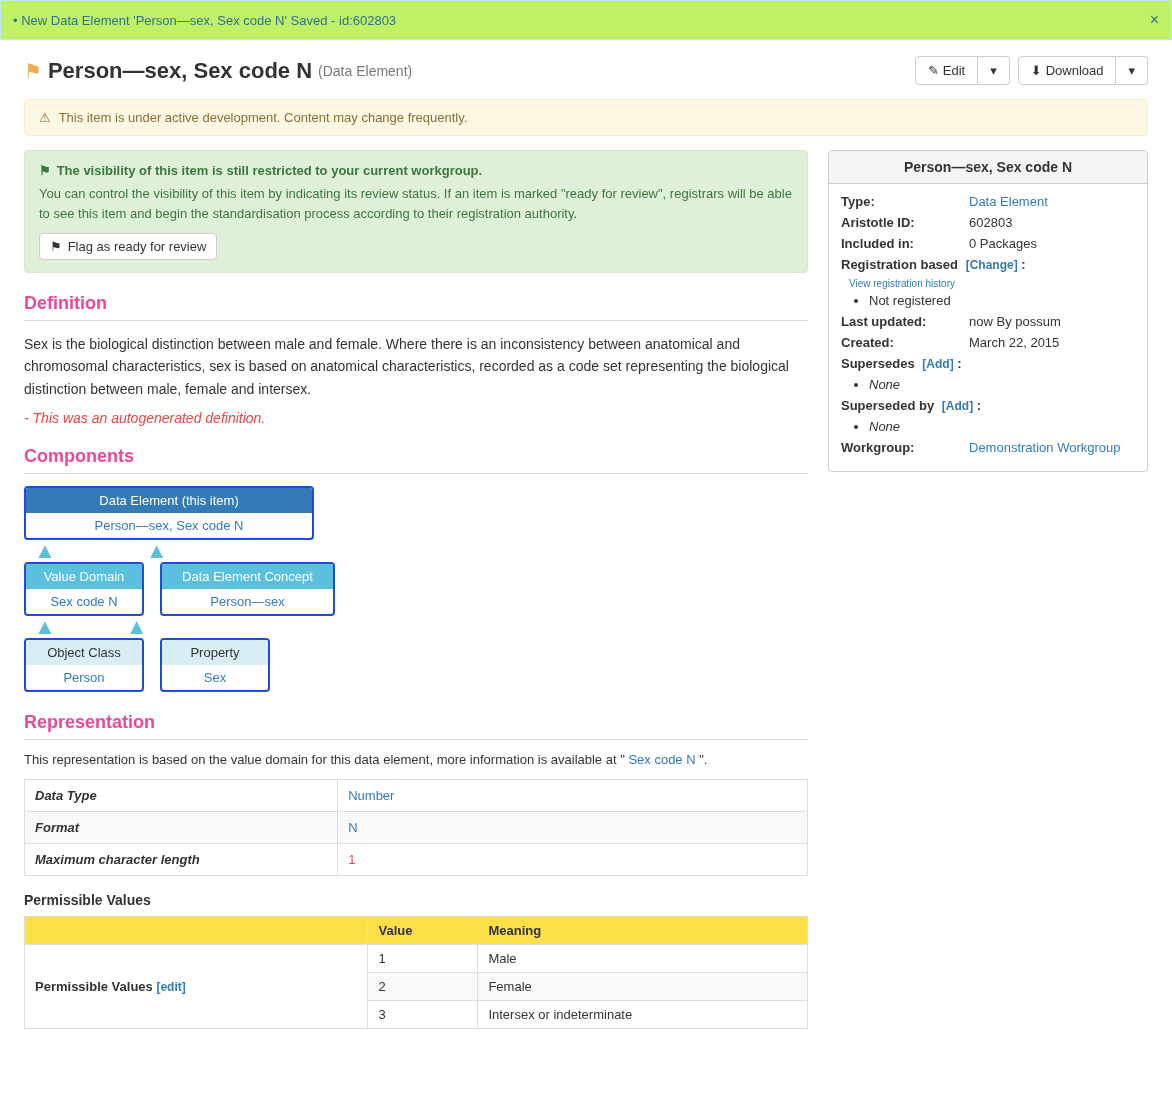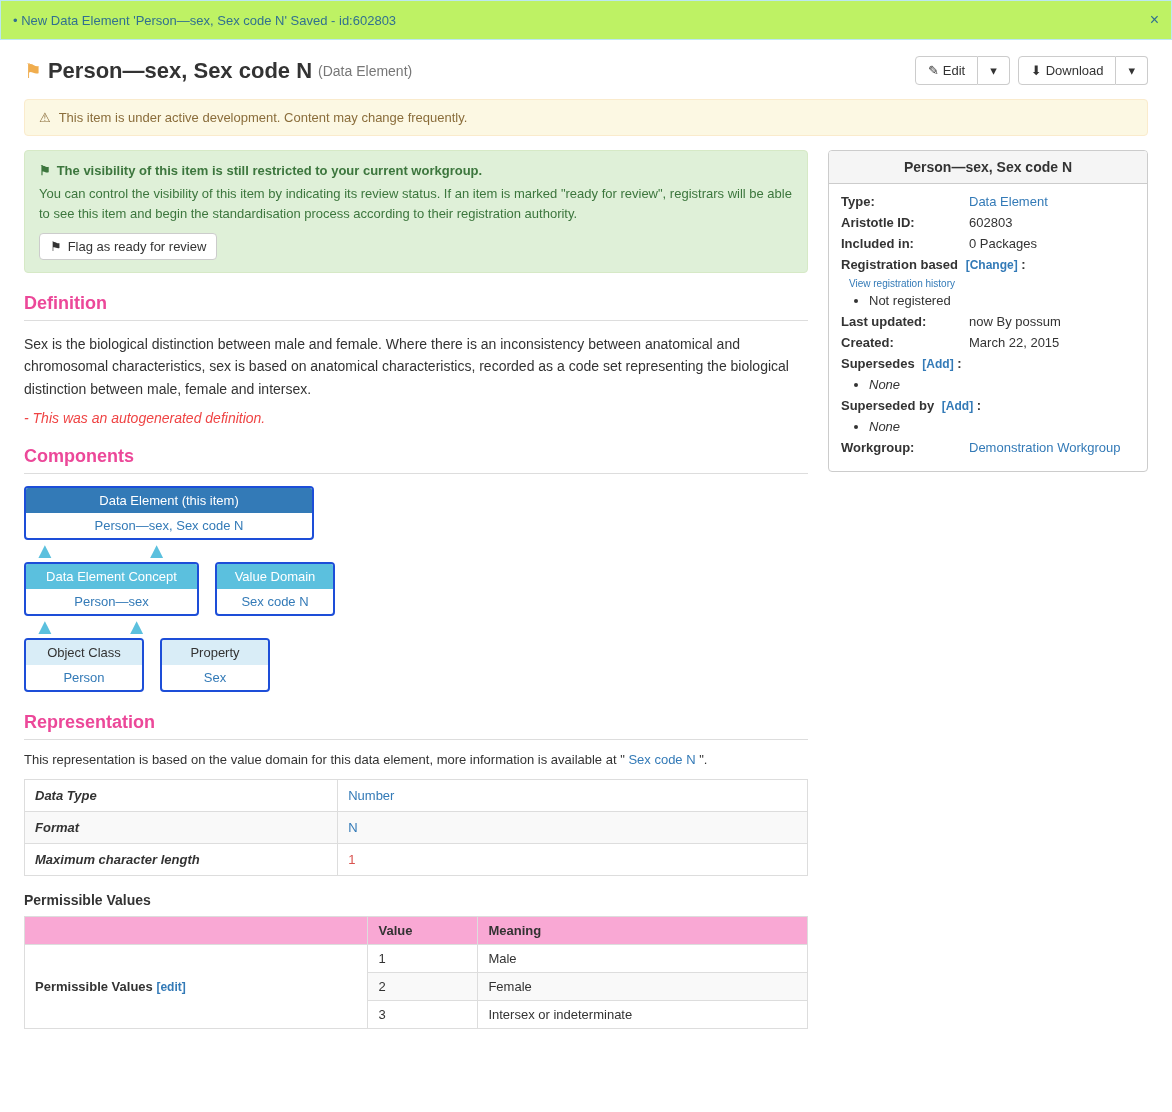--- a/index.html
+++ b/index.html
@@ -190,21 +190,21 @@
     .perm-table {
       width: 100%;
       border-collapse: collapse;
       font-size: 13px;
     }
     .perm-table th, .perm-table td {
       padding: 6px 10px;
       border: 1px solid #ddd;
       text-align: left;
     }
-    .perm-table th { background: #f9a8d4; font-weight: bold; }
+    .perm-table th { background: #fde047; font-weight: bold; }
     .perm-table .row-label { font-weight: bold; }
     .perm-table tr:nth-child(even) td { background: #f9f9f9; }
 
     .link { color: #337ab7; text-decoration: none; cursor: pointer; }
     .small-link { font-size: 12px; color: #337ab7; }
   </style>
 </head>
 <body>
 
 <div class="notification-bar">
@@ -278,34 +278,34 @@
           <div style="display:flex; gap:50px; margin-left:10px; margin-top:0;">
             <div style="display:flex; flex-direction:column; align-items:center;">
               <div style="color:#5bc0de; font-size:22px; line-height:1;">▲</div>
             </div>
             <div style="display:flex; flex-direction:column; align-items:center; margin-left:40px;">
               <div style="color:#5bc0de; font-size:22px; line-height:1;">▲</div>
             </div>
           </div>
 
           <div style="display:flex; gap:16px; margin-top:0;">
+            <div class="component-box vd-box">
+              <div class="box-header value-domain">
+                <span>Value Domain</span>
+              </div>
+              <div class="box-body">
+                <a class="link">Sex code N</a>
+              </div>
+            </div>
             <div class="component-box dec-box">
               <div class="box-header data-element-concept">
                 <span>Data Element Concept</span>
               </div>
               <div class="box-body">
                 <a class="link">Person—sex</a>
-              </div>
-            </div>
-            <div class="component-box vd-box">
-              <div class="box-header value-domain">
-                <span>Value Domain</span>
-              </div>
-              <div class="box-body">
-                <a class="link">Sex code N</a>
               </div>
             </div>
           </div>
 
           <div style="display:flex; gap:0; margin-left:10px; margin-top:0;">
             <div style="display:flex; flex-direction:column; align-items:center; margin-right:20px;">
               <div style="color:#5bc0de; font-size:22px; line-height:1;">▲</div>
             </div>
             <div style="display:flex; flex-direction:column; align-items:center; margin-left:50px;">
               <div style="color:#5bc0de; font-size:22px; line-height:1;">▲</div>

